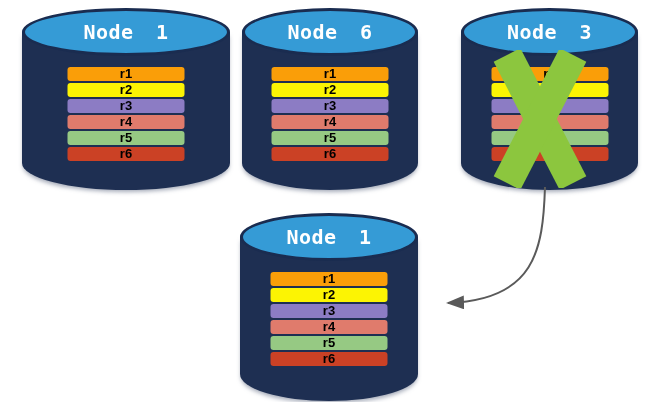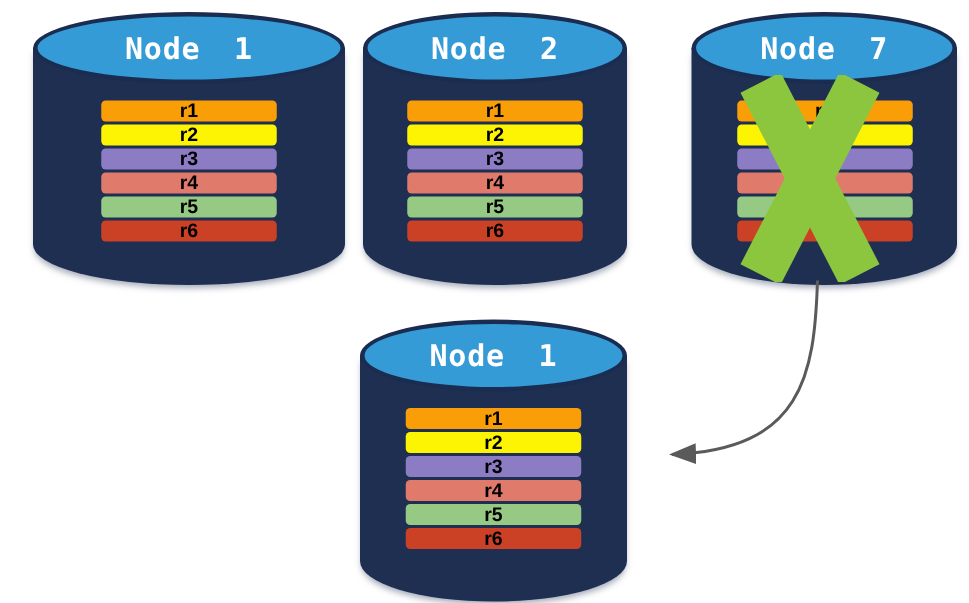--- a/index.html
+++ b/index.html
@@ -93,37 +93,37 @@
         <div class="bar" style="background: rgb(224, 123, 108);">r4</div>
         <div class="bar" style="background: rgb(150, 201, 131);">r5</div>
         <div class="bar" style="background: rgb(203, 65, 37);">r6</div>
       </div>
 
   </div>
 
   <div class="node" style="left:242px; top:8px; width:176px; height:182px;">
     <div class="cyl-body"></div>
     <div class="cyl-top">
-      <span class="node-label">Node 2</span>
+      <span class="node-label">Node 6</span>
     </div>
     <div class="records">
         <div class="bar" style="background: rgb(250, 158, 8);">r1</div>
         <div class="bar" style="background: rgb(252, 244, 3);">r2</div>
         <div class="bar" style="background: rgb(140, 124, 196);">r3</div>
         <div class="bar" style="background: rgb(224, 123, 108);">r4</div>
         <div class="bar" style="background: rgb(150, 201, 131);">r5</div>
         <div class="bar" style="background: rgb(203, 65, 37);">r6</div>
       </div>
 
   </div>
 
   <div class="node" style="left:461px; top:8px; width:177px; height:182px;">
     <div class="cyl-body"></div>
     <div class="cyl-top">
-      <span class="node-label">Node 7</span>
+      <span class="node-label">Node 3</span>
     </div>
     <div class="records">
         <div class="bar" style="background: rgb(250, 158, 8);">r1</div>
         <div class="bar" style="background: rgb(252, 244, 3);">r2</div>
         <div class="bar" style="background: rgb(140, 124, 196);">r3</div>
         <div class="bar" style="background: rgb(224, 123, 108);">r4</div>
         <div class="bar" style="background: rgb(150, 201, 131);">r5</div>
         <div class="bar" style="background: rgb(203, 65, 37);">r6</div>
       </div>
     <svg class="x-mark" width="100" height="138" viewBox="0 0 100 138" style="display: block;">

